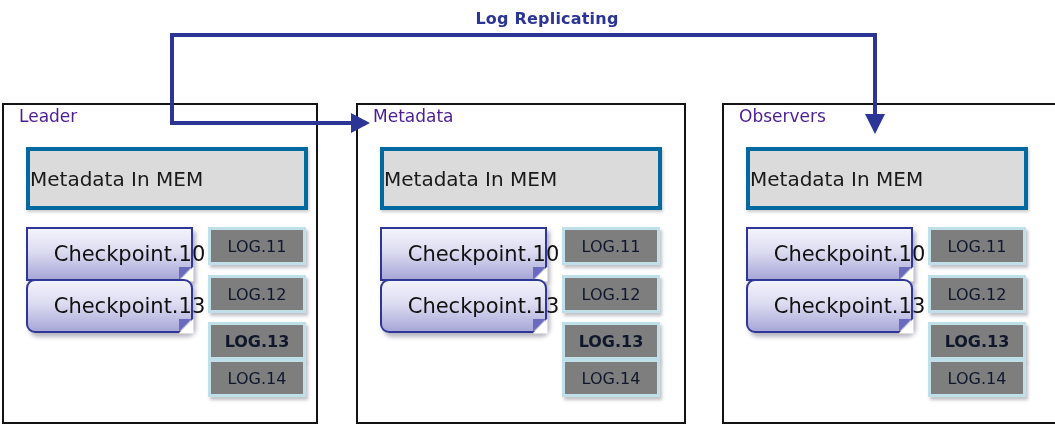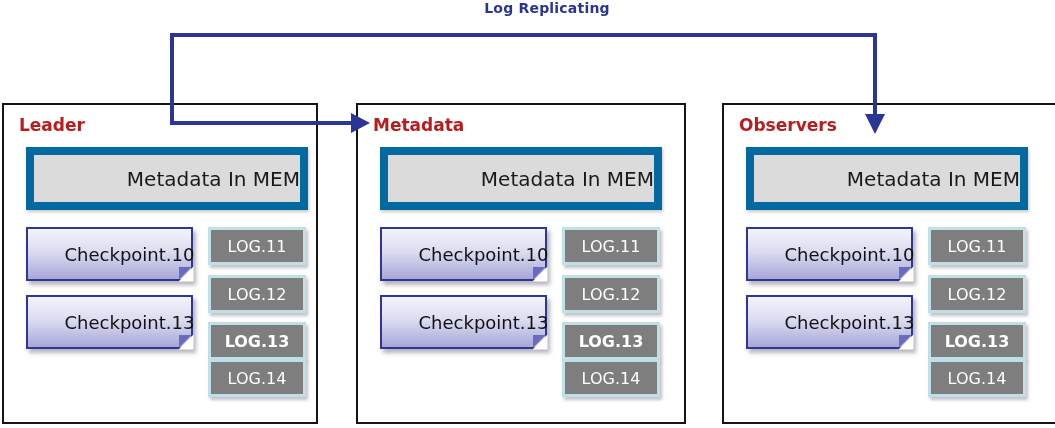--- a/index.html
+++ b/index.html
@@ -8,25 +8,25 @@
     position: relative;
     width: 1055px;
     height: 428px;
     background: #ffffff;
     overflow: hidden;
   }
 
   
   .flow-label {
     position: absolute;
-    top: 0;
+    top: 9px;
     left: 452px;
     width: 190px;
     text-align: center;
-    font-size: 14px;
+    font-size: 16px;
     font-weight: bold;
     color: #2B3596;
     letter-spacing: 0.2px;
     z-index: 6;
   }
 
   .arrow-svg {
     position: absolute;
     top: 0; left: 0;
     width: 1055px;
@@ -43,61 +43,61 @@
     background: #ffffff;
     border: 2px solid #141414;
     z-index: 1;
   }
   .panel-leader    { left: 2px;   width: 316px; }
   .panel-followers { left: 356px; width: 330px; }
   .panel-observers { left: 722px; width: 369px; }
 
   .panel-label {
     position: absolute;
-    top: 10px;
+    top: 1px;
     left: 15px;
     font-size: 17px;
-    font-weight: bold;
-    color: #b91c1c;
+    font-weight: normal;
+    color: #4c1d95;
   }
 
   .metadata-box {
     position: absolute;
     left: 22px;
     top: 42px;
     width: 282px;
     height: 63px;
     background: #DBDBDB;
-    border: 8px solid #0369a1;
+    border: 4px solid #0369a1;
     display: flex;
     align-items: center;
-    justify-content: flex-end;
+    justify-content: flex-start;
     font-size: 20px;
     color: #1a1a1a;
     box-shadow: 1px 2px 3px rgba(100,100,110,0.35);
   }
 
   
   .note {
     position: absolute;
     left: 22px;
     width: 167px;
     height: 54px;
     background: linear-gradient(180deg, #F3F3FC 0%, #DCDCF1 45%, #A7A7D8 100%);
     border: 2.5px solid #2F3796;
     display: flex;
     align-items: center;
     justify-content: center;
-    font-size: 18px;
+    font-size: 21px;
     color: #111111;
     box-shadow: 3px 4px 4px rgba(110,110,130,0.5);
     padding-left: 40px;
   }
   .note.cp1 { top: 122px; }
-  .note.cp2 { top: 190px; }
+  .note.cp2 { top: 174px; border-radius: 9px; }
   .note::after {           
     content: "";
     position: absolute;
     right: -2.5px;
     bottom: -2.5px;
     width: 15px;
     height: 15px;
     background: #ffffff;
     clip-path: polygon(100% 0, 100% 100%, 0 100%);
   }
@@ -117,21 +117,21 @@
     position: absolute;
     left: 204px;
     width: 98px;
     height: 38px;
     background: #7E7E7E;
     border: 3px solid #BFE0E8;
     display: flex;
     align-items: center;
     justify-content: center;
     font-size: 16px;
-    color: #ffffff;
+    color: #0f172a;
     box-shadow: 2px 3px 3px rgba(120,120,130,0.45);
   }
   .log-1 { top: 122px; }
   .log-2 { top: 170px; }
   .log-3 { top: 217px; font-weight: bold; }
   .log-4 { top: 254px; }
 
   .watermark {
     position: absolute;
     left: 903px;

